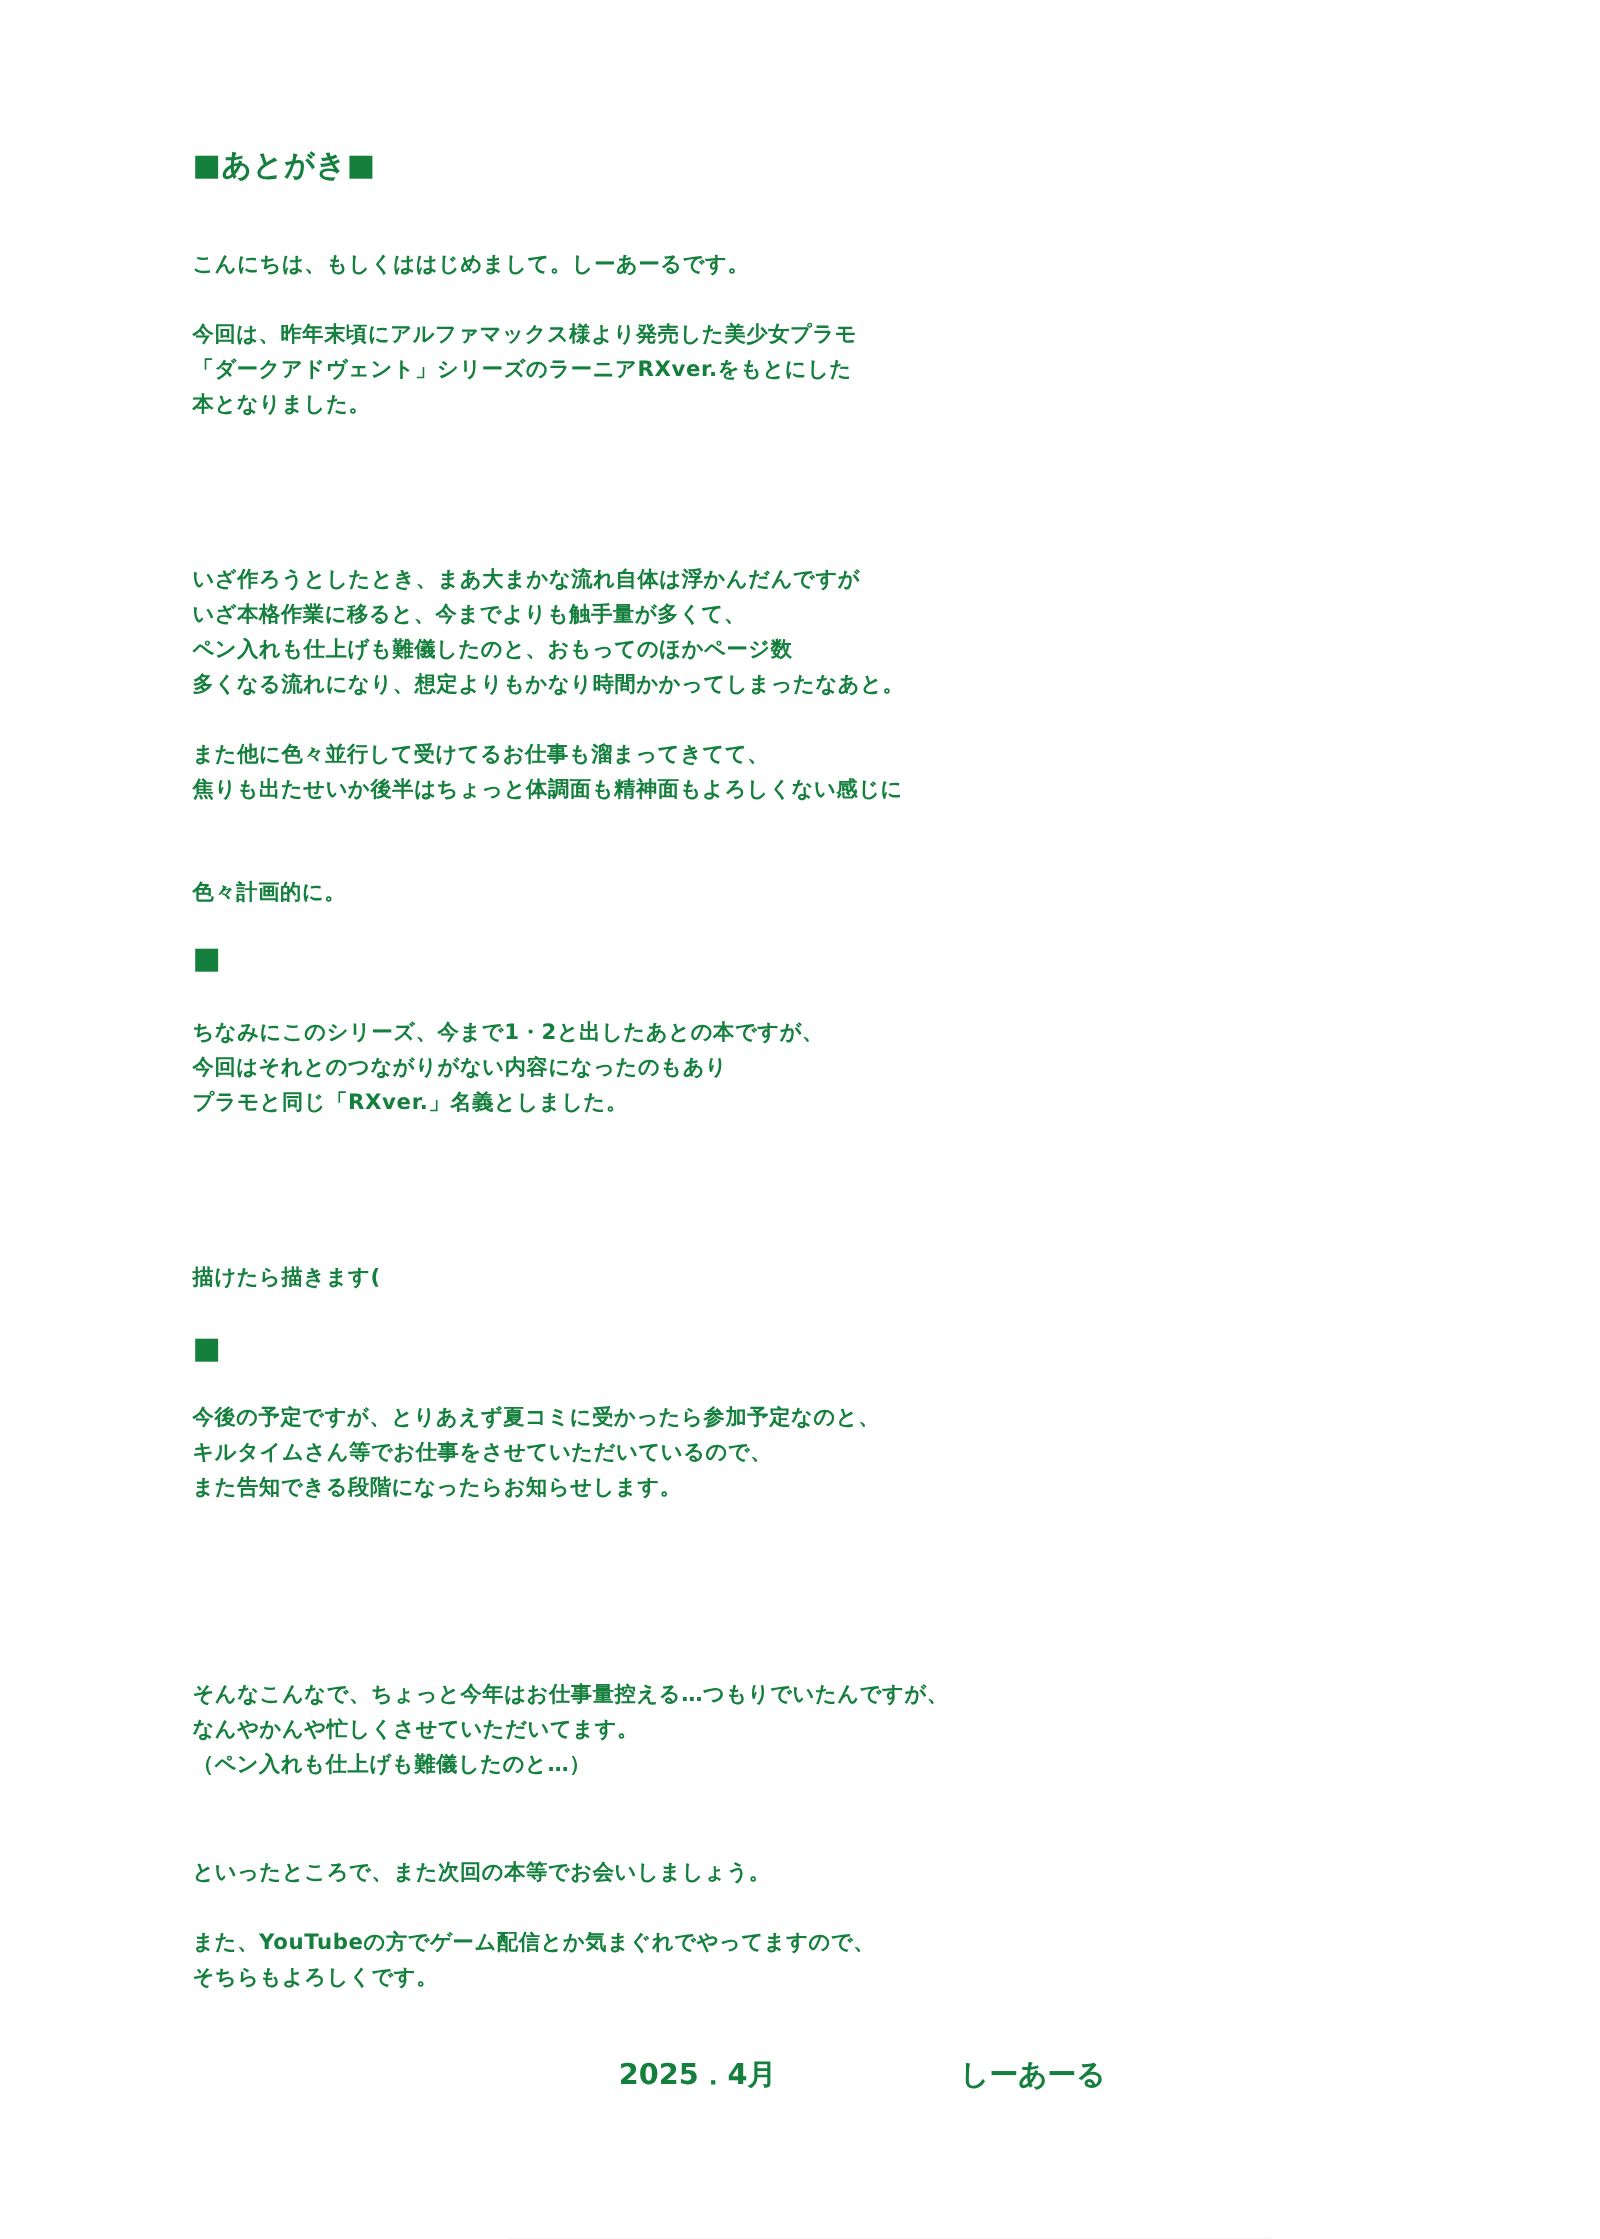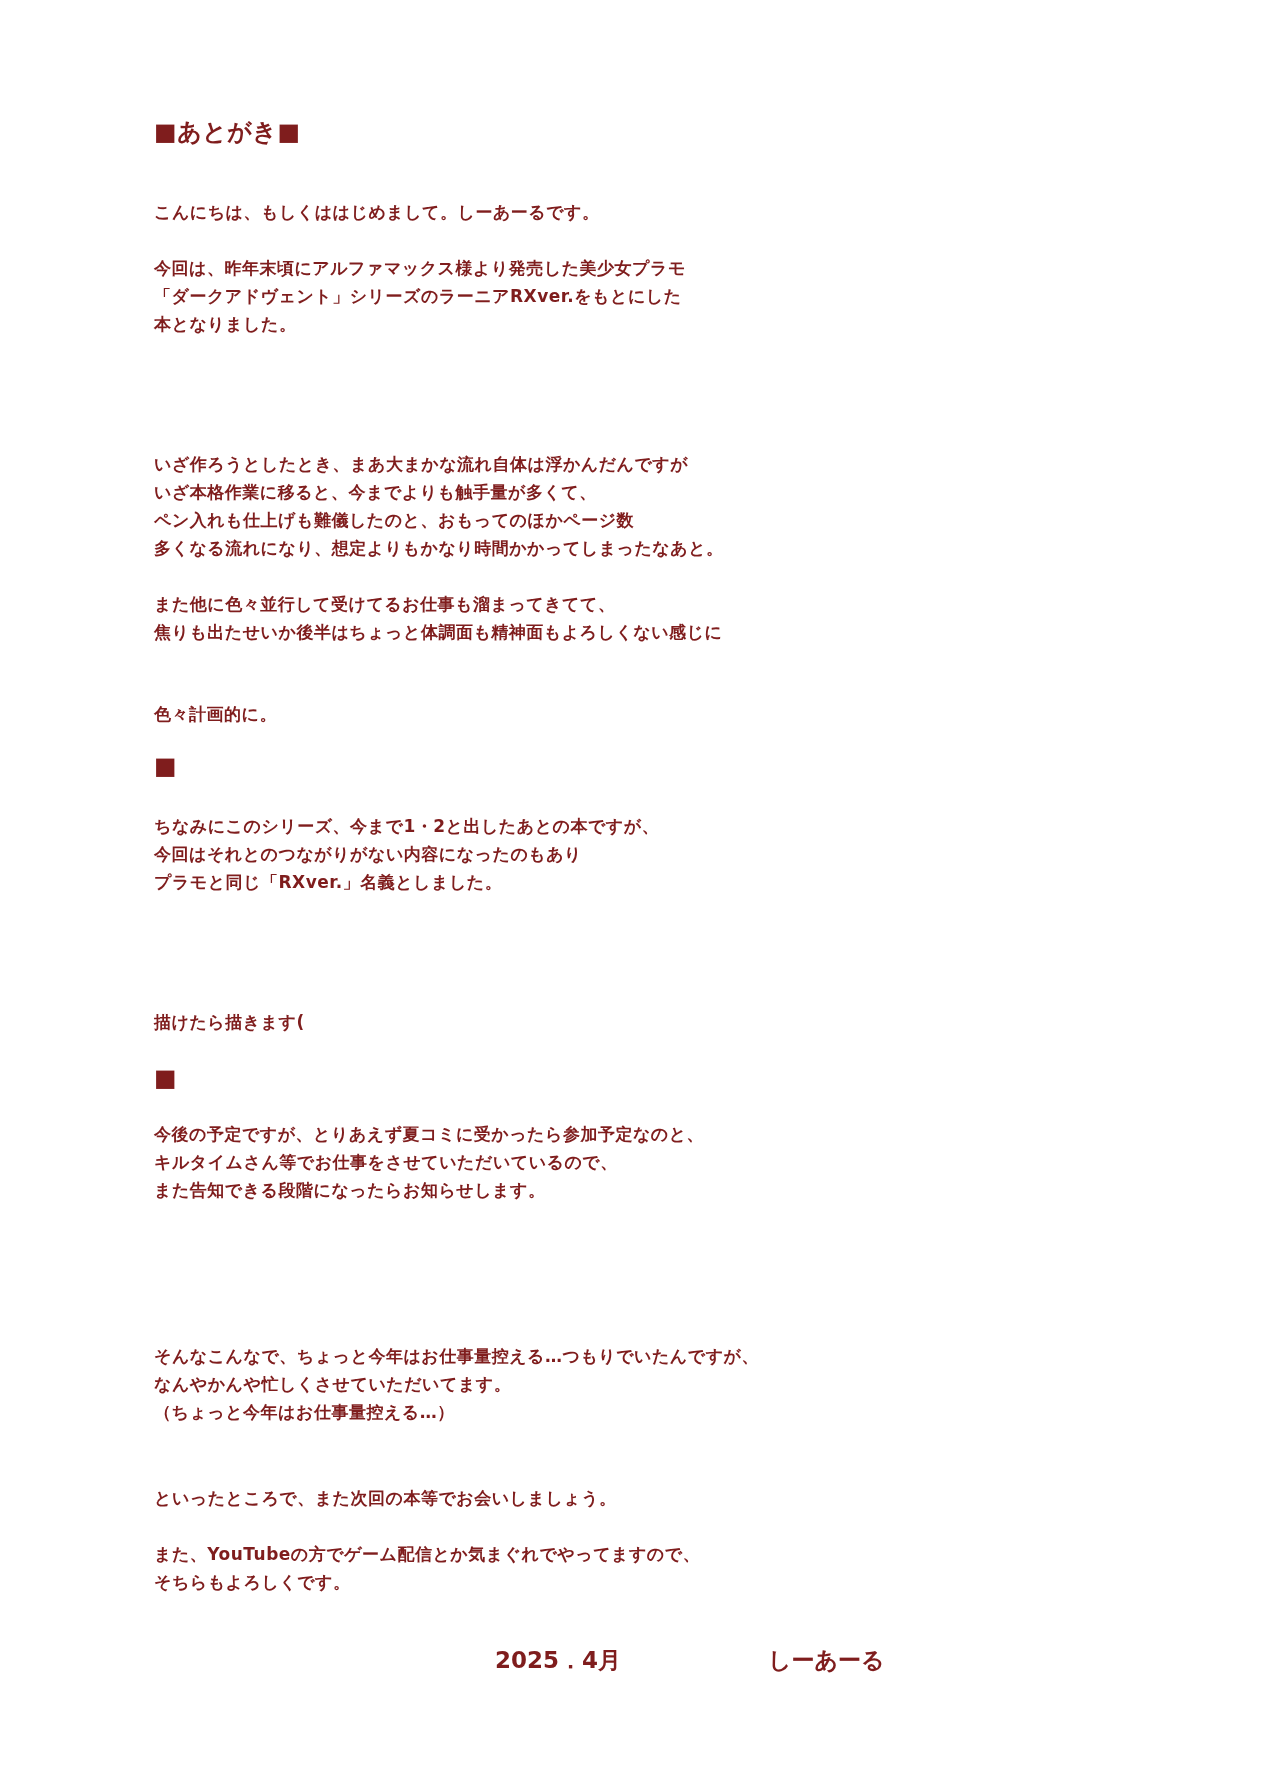--- a/index.html
+++ b/index.html
@@ -9,21 +9,21 @@
   }
   .page {
     position: relative;
     width: 1280px;
     height: 1791px;
     margin: 0 auto;
     background: #ffffff;
     overflow: hidden;
     font-family: "DejaVu Sans", "Liberation Sans", sans-serif;
     font-weight: 700;
-    color: #7f1d1d;
+    color: #15803d;
   }
   .blk {
     position: absolute;
     left: 154px;
     width: 980px;
     font-size: 17px;
     line-height: 28px;
     letter-spacing: 0.5px;
     white-space: nowrap;
   }
@@ -104,21 +104,21 @@
   <div class="blk" style="top:1120px">
     <div>今後の予定ですが、とりあえず夏コミに受かったら参加予定なのと、</div>
     <div>キルタイムさん等でお仕事をさせていただいているので、</div>
     <div>また告知できる段階になったらお知らせします。</div>
   </div>
 
 
   <div class="blk" style="top:1342px">
     <div>そんなこんなで、ちょっと今年はお仕事量控える…つもりでいたんですが、</div>
     <div>なんやかんや忙しくさせていただいてます。</div>
-    <div>（ちょっと今年はお仕事量控える…）</div>
+    <div>（ペン入れも仕上げも難儀したのと…）</div>
   </div>
 
   <div class="blk" style="top:1484px">
     <div>といったところで、また次回の本等でお会いしましょう。</div>
   </div>
 
   <div class="blk" style="top:1540px">
     <div>また、YouTubeの方でゲーム配信とか気まぐれでやってますので、</div>
     <div>そちらもよろしくです。</div>
   </div>

